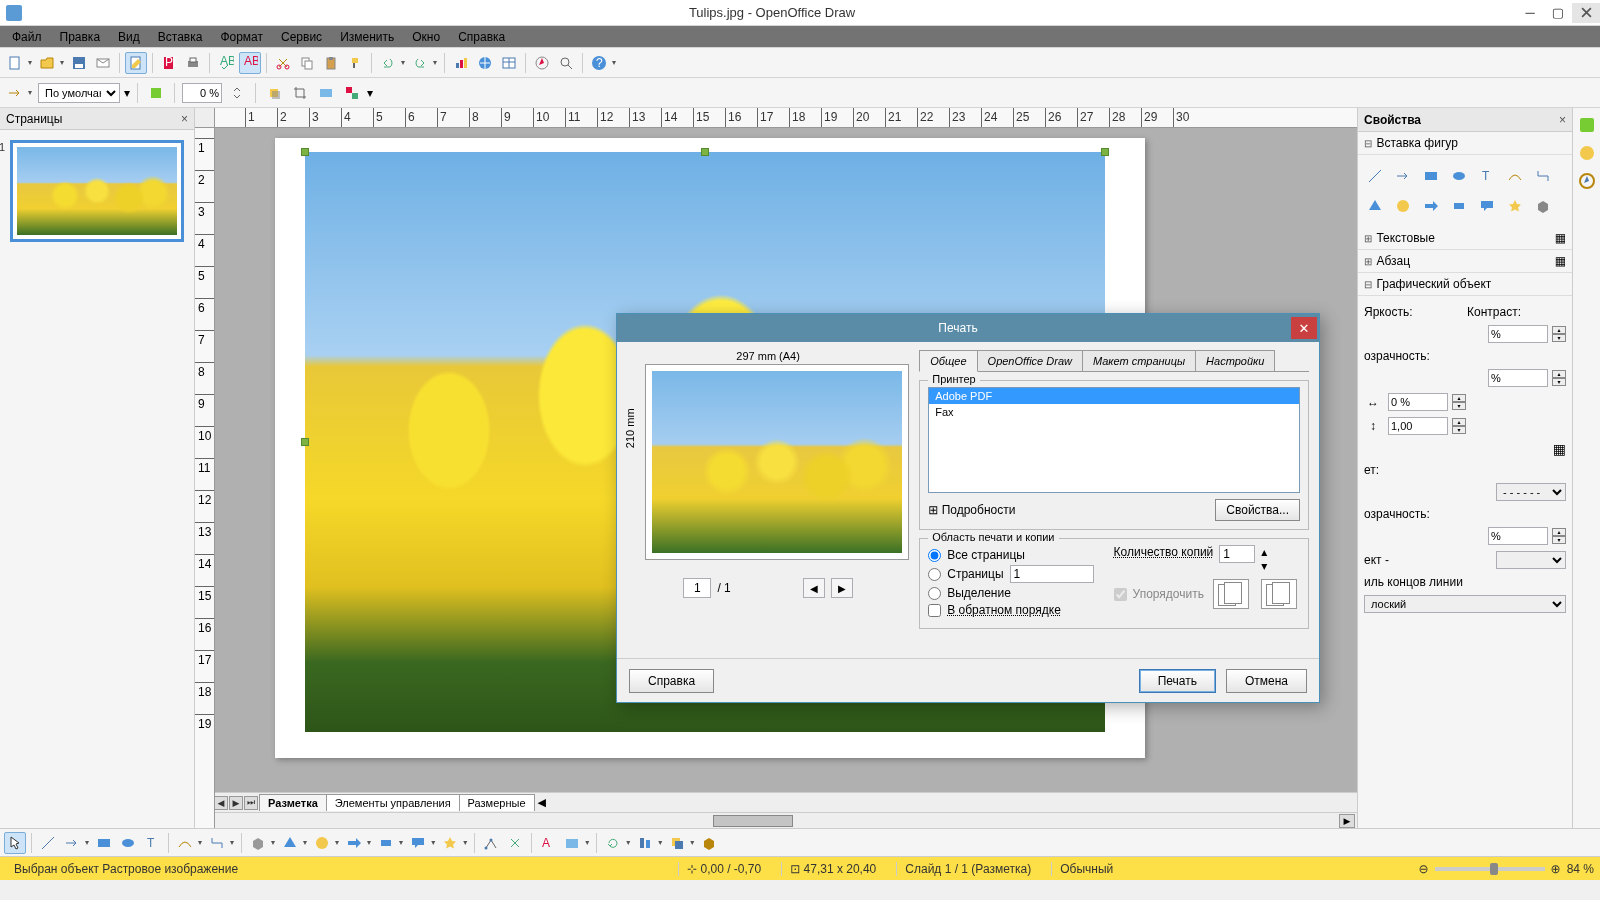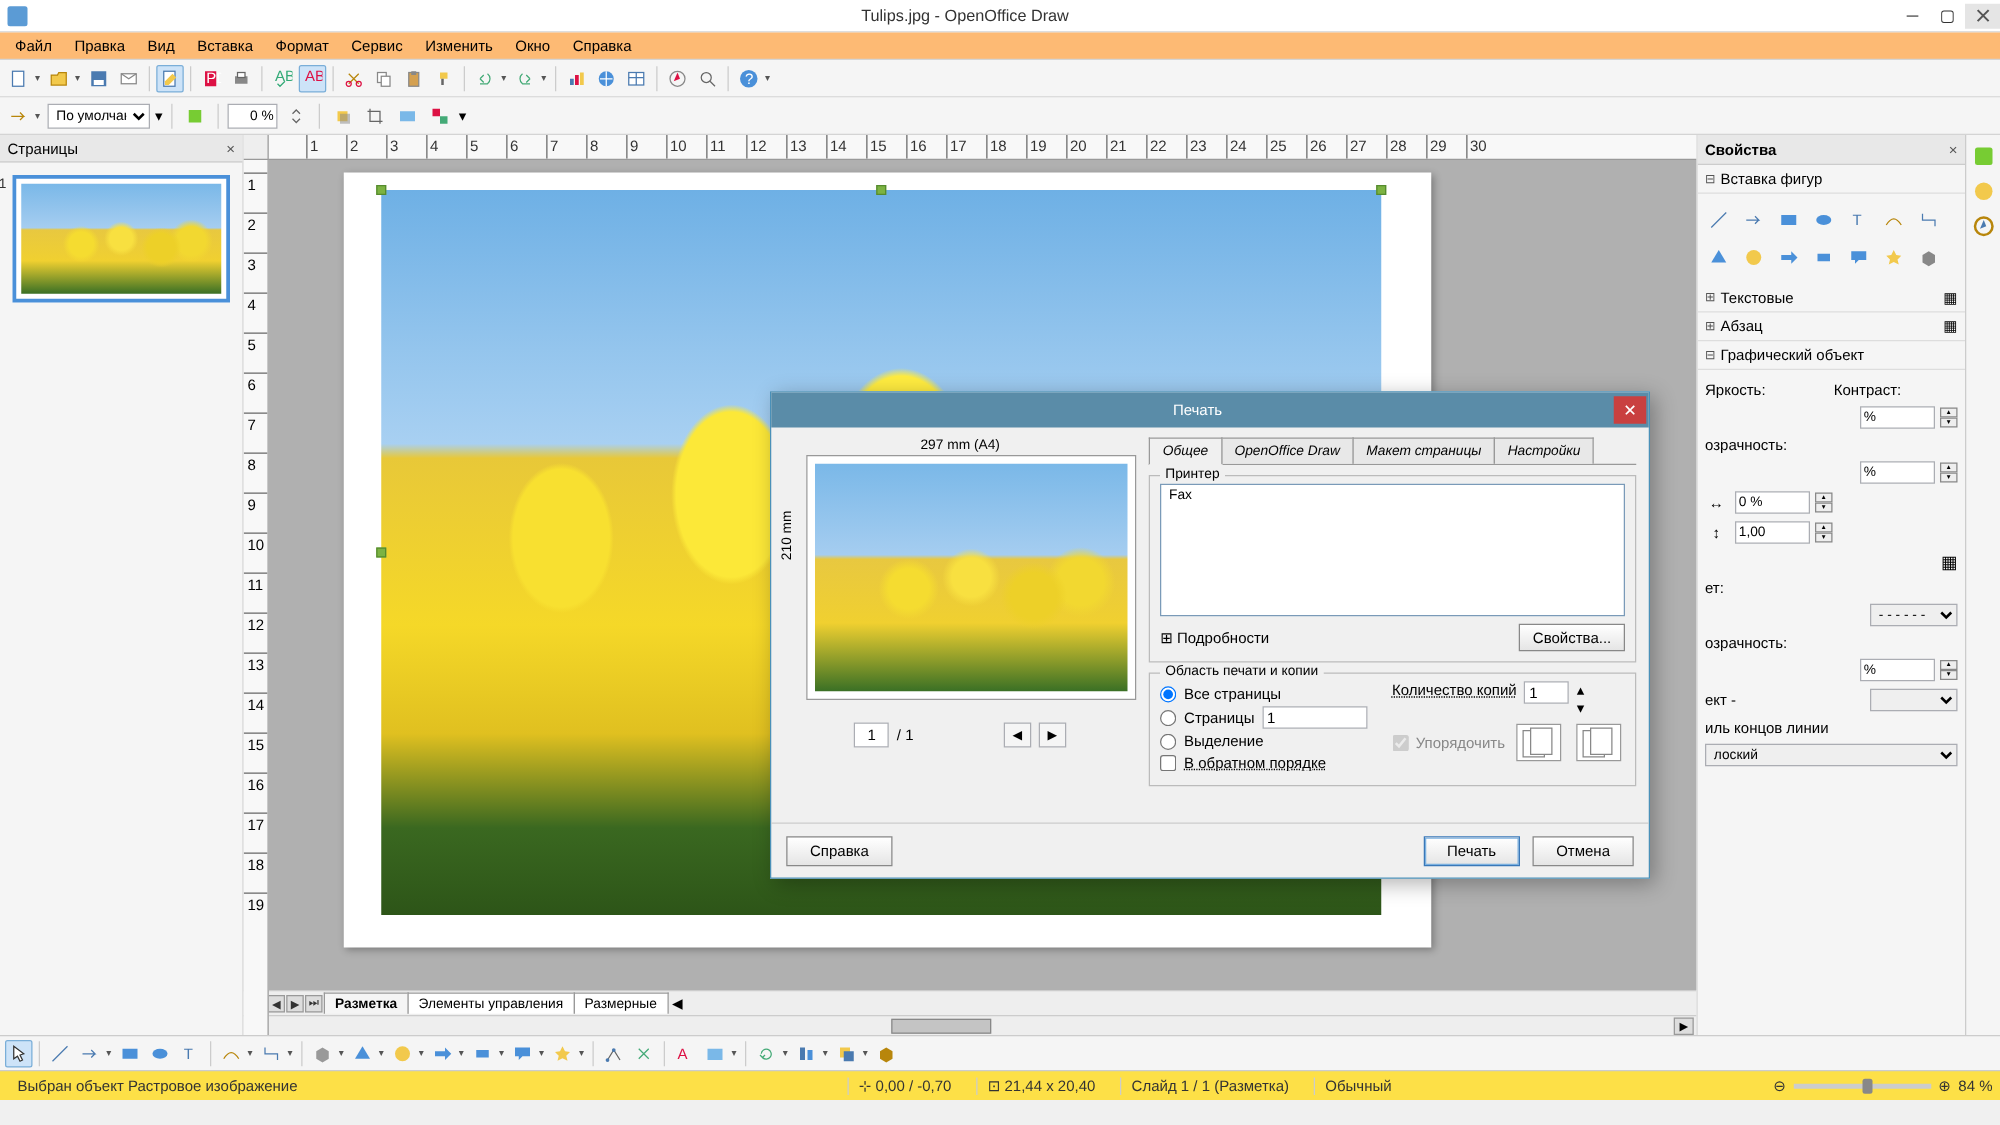--- a/index.html
+++ b/index.html
@@ -7,21 +7,21 @@
 
 
 .titlebar { height:26px; background:#fff; display:flex; align-items:center; border-bottom:1px solid #d4d4d4; }
 .titlebar .icon { width:16px; height:16px; margin:0 6px; background:#5b9bd5; border-radius:2px; }
 .titlebar .title { flex:1; text-align:center; color:#333; font-size:13px; }
 .titlebar .winbtn { width:28px; height:20px; display:flex; align-items:center; justify-content:center; color:#333; font-size:13px; }
 .titlebar .close { background:#e5e5e5; }
 .titlebar .close svg{width:11px;height:11px;}
 
 
-.menubar { height:22px; background:#fdba74; display:flex; align-items:center; padding:0 4px; gap:2px; border-bottom:1px solid #d4d4d4;}
+.menubar { height:22px; background:#737373; display:flex; align-items:center; padding:0 4px; gap:2px; border-bottom:1px solid #d4d4d4;}
 .menubar span { padding:2px 8px; color:#000; }
 
 
 .toolbar { height:30px; background:#f5f5f5; display:flex; align-items:center; padding:0 4px; gap:2px; border-bottom:1px solid #d4d4d4; }
 .tbtn { width:22px; height:22px; display:flex; align-items:center; justify-content:center; border:1px solid transparent; border-radius:2px; }
 .tsep { width:1px; height:20px; background:#ccc; margin:0 3px; }
 .tbtn svg { width:16px; height:16px; }
 .tdrop { display:flex; align-items:center; }
 .tdrop .arrow { font-size:8px; color:#555; padding:0 2px; }
 .reentry { height:30px; background:#f5f5f5; display:flex; align-items:center; padding:0 4px; gap:4px; border-bottom:1px solid #d4d4d4;}
@@ -926,21 +926,21 @@
   <div class="tbtn">
       <svg viewBox="0 0 16 16">
         <path d="M3 6l5-3 5 3v6l-5 3-5-3z" fill="#b8860b"></path>
       </svg>
     </div>
 </div>
 
 <div class="statusbar">
   <div class="seg">Выбран объект Растровое изображение</div>
   <div class="seg" style="margin-left:420px">⊹ <span>0,00 / -0,70</span></div>
-  <div class="seg">⊡ <span>21,44 x 20,40</span></div>
+  <div class="seg">⊡ <span>47,31 x 20,40</span></div>
   <div class="seg">Слайд 1 / 1 (Разметка)</div>
   <div class="seg">Обычный</div>
   <div class="zoom">
     <span>⊖</span>
     <div class="zoom-slider"></div>
     <span>⊕</span>
     <span>84 %</span>
   </div>
 </div>
 
@@ -967,20 +967,21 @@
     <div class="settings-pane">
       <div class="dlg-tabs">
         <div class="tab active">Общее</div>
         <div class="tab">OpenOffice Draw</div>
         <div class="tab">Макет страницы</div>
         <div class="tab">Настройки</div>
       </div>
       <div class="fieldset">
         <div class="legend">Принтер</div>
         <div class="printer-list">
+          <div class="sel">Adobe PDF</div>
           <div>Fax</div>
         </div>
         <div class="details">
           <span>⊞ <span>Подробности</span></span>
           <div class="btn">Свойства...</div>
         </div>
       </div>
       <div class="fieldset">
         <div class="legend">Область печати и копии</div>
         <div class="range-row">

